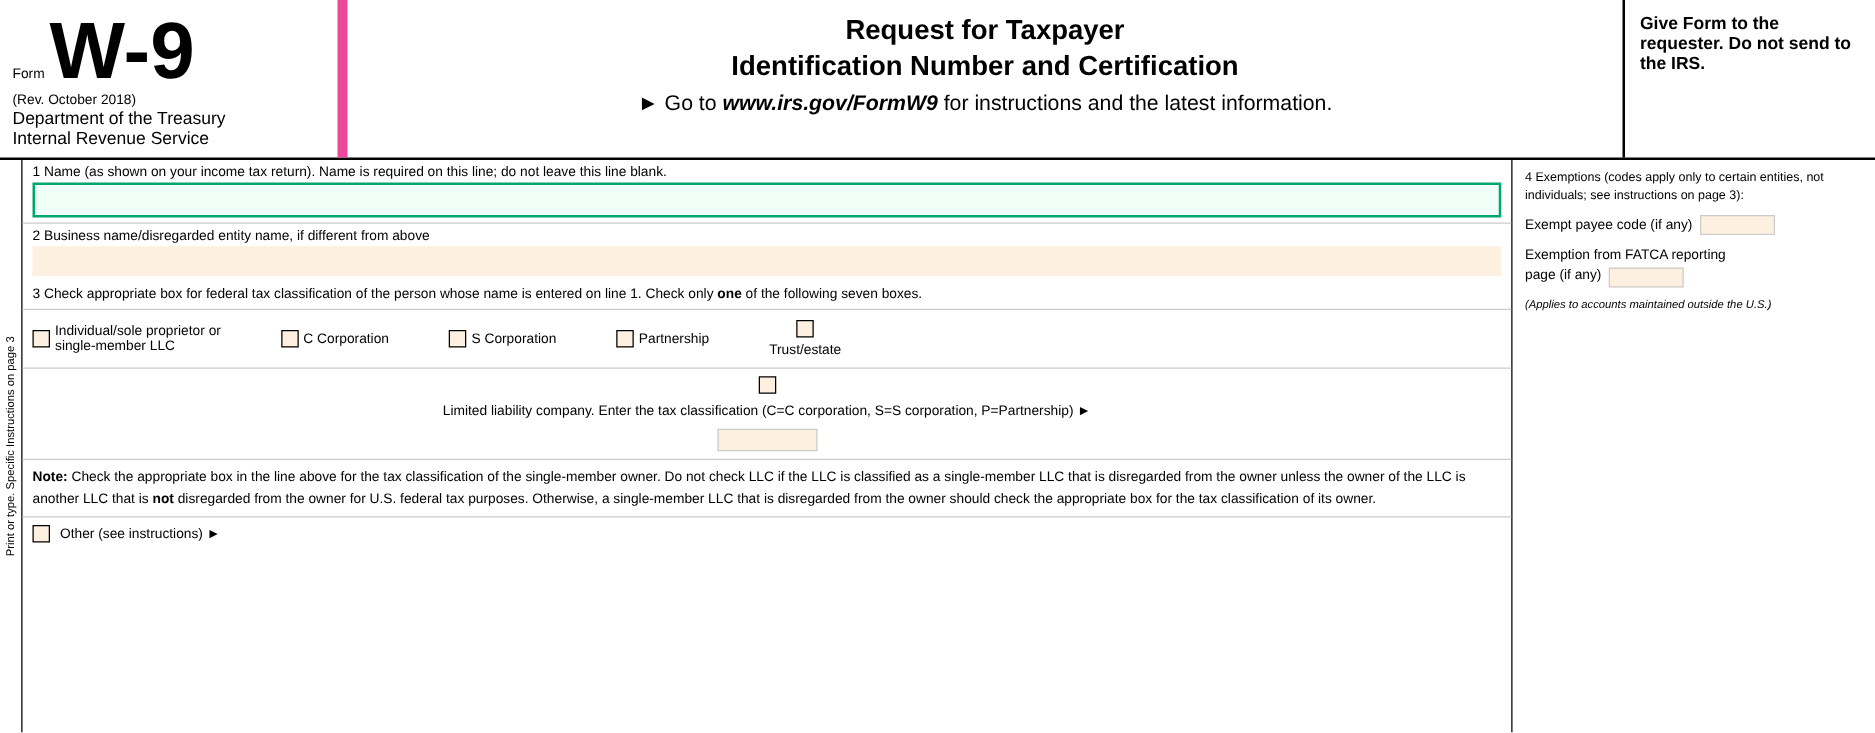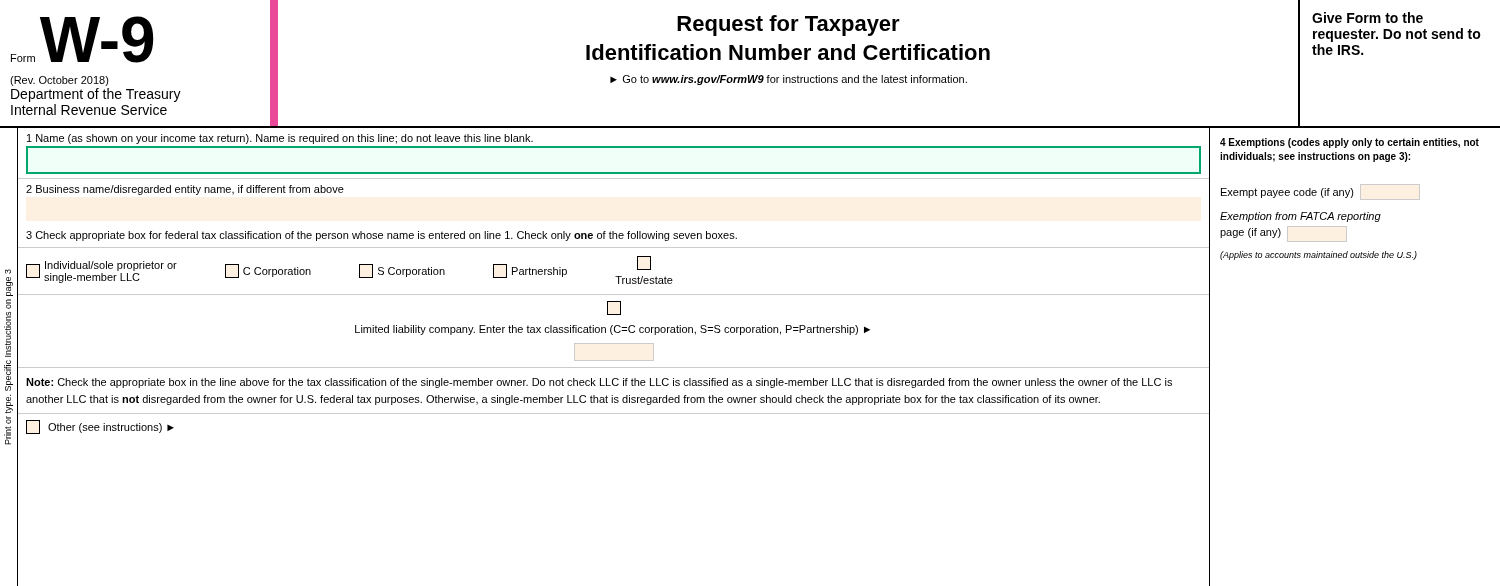--- a/index.html
+++ b/index.html
@@ -50,21 +50,21 @@
       text-align: center;
       padding: 10px 20px;
       border-right: 2px solid #000;
     }
     .header-title {
       font-size: 22px;
       font-weight: bold;
       line-height: 1.3;
     }
     .header-subtitle {
-      font-size: 11px;
+      font-size: 17px;
       margin-top: 6px;
     }
     .header-right {
       width: 200px;
       padding: 10px 12px;
       font-weight: bold;
       font-size: 14px;
       flex-shrink: 0;
     }
     
@@ -177,40 +177,38 @@
     .other-row {
       display: flex;
       align-items: center;
       padding: 6px 8px;
       gap: 8px;
       font-size: 11px;
     }
     .exemption-text {
       font-size: 10px;
       line-height: 1.4;
-      margin-bottom: 20px;
-      font-weight: bold;
+      margin-bottom: 8px;
     }
     .exempt-field-row {
       display: flex;
       align-items: center;
       gap: 6px;
       margin-bottom: 10px;
       font-size: 11px;
     }
     .exempt-input {
       width: 60px;
       height: 16px;
       background: #fdf0e0;
       border: 1px solid #ccc;
     }
     .fatca-label {
       font-size: 11px;
       margin-bottom: 4px;
-      font-style: italic;
     }
     .fatca-field-row {
       display: flex;
       align-items: flex-start;
       gap: 6px;
       margin-top: 4px;
       font-size: 11px;
     }
     .applies-note {
       font-size: 9px;

